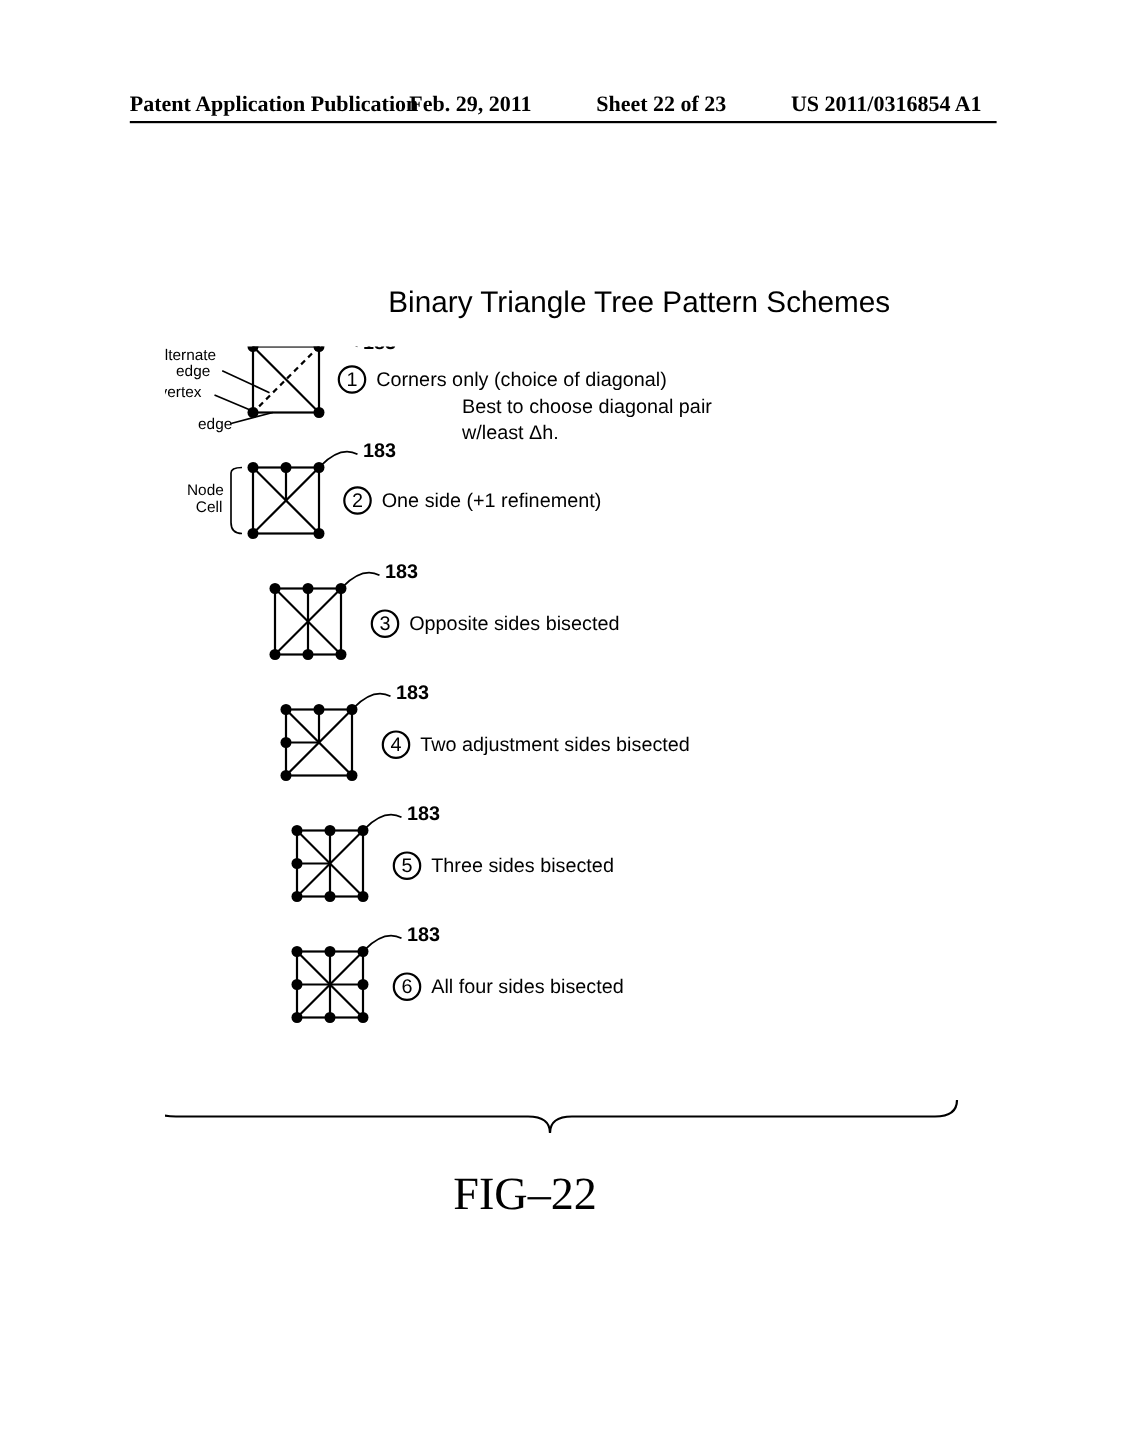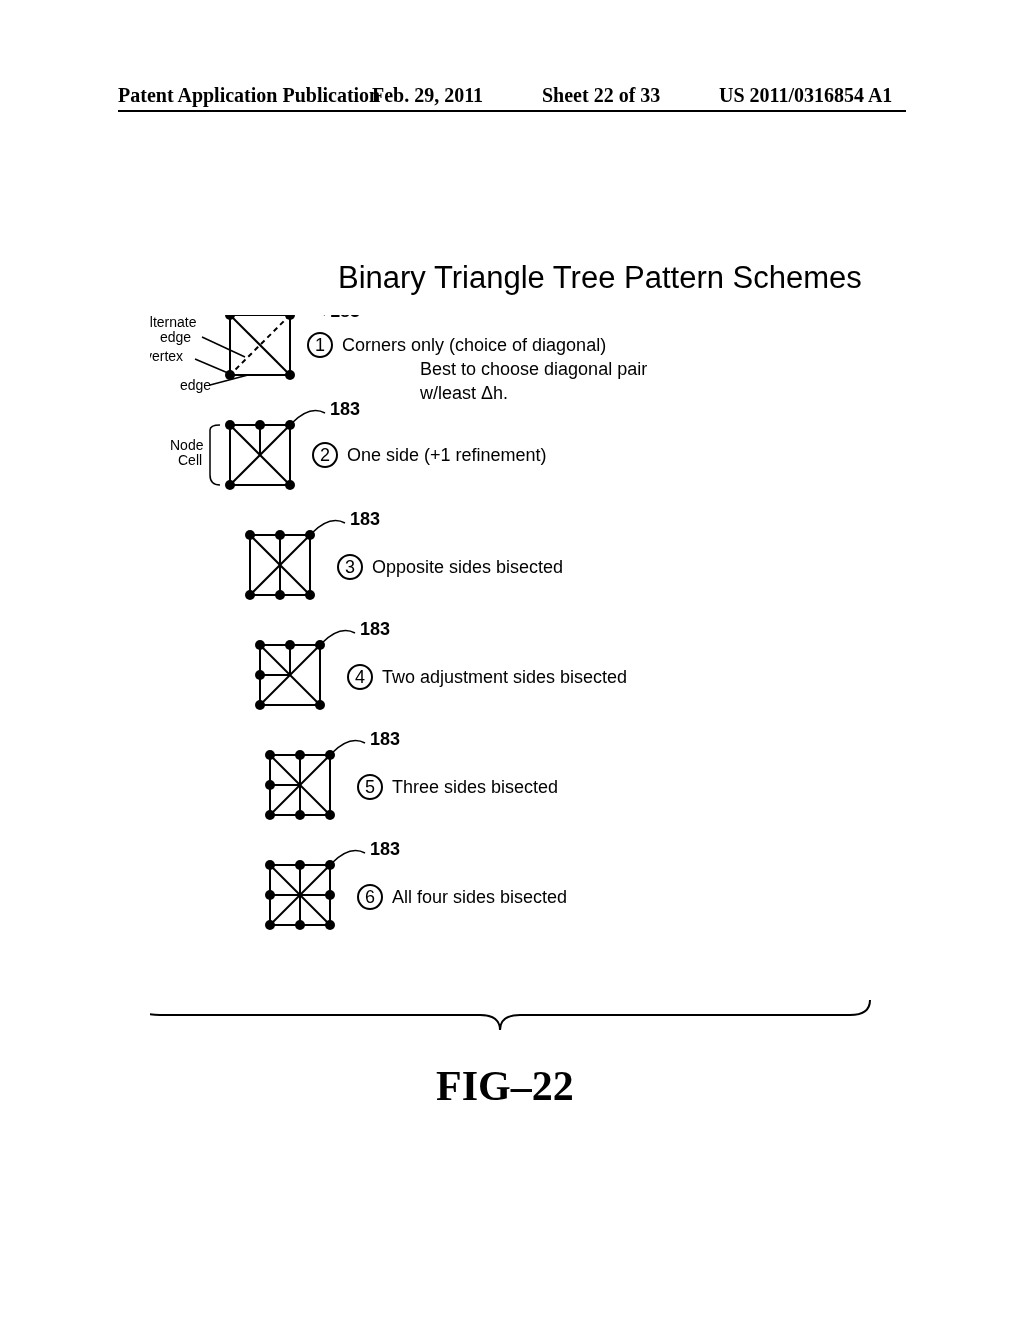--- a/index.html
+++ b/index.html
@@ -32,56 +32,55 @@
     top: 110px;
     left: 118px;
     width: 788px;
     height: 0;
     border-top: 2px solid #000;
   }
 
   .title {
     position: absolute;
     top: 260px;
-    left: 338px;
+    left: 353px;
     font-family: "Trebuchet MS", Arial, sans-serif;
-    font-size: 31px;
+    font-size: 27px;
   }
 
   .diagram {
     position: absolute;
     top: 315px;
     left: 150px;
     width: 740px;
     height: 700px;
   }
 
   .fig-label {
     position: absolute;
     top: 1062px;
     left: 412px;
     font-family: "Times New Roman", serif;
     font-size: 42px;
-    font-weight: bold;
-    margin-left: 24px;
+    font-weight: normal;
   }
 
   svg text {
     font-family: "Trebuchet MS", Arial, sans-serif;
   }
   .sans { font-family: "Trebuchet MS", Arial, sans-serif; }
 </style>
 </head>
 <body>
 
 <div class="page">
 
   <div class="header-line hdr-left">Patent Application Publication</div>
   <div class="header-line hdr-mid">Feb. 29, 2011</div>
-  <div class="header-line hdr-sheet">Sheet 22 of 33</div>
+  <div class="header-line hdr-sheet">Sheet 22 of 23</div>
   <div class="header-line hdr-right">US 2011/0316854 A1</div>
 
   <div class="rule"></div>
 
   <div class="title sans">Binary Triangle Tree Pattern Schemes</div>
 
   <div class="diagram">
     <svg width="740" height="740" viewBox="0 0 740 740">
       <defs>
         <g id="dot">

